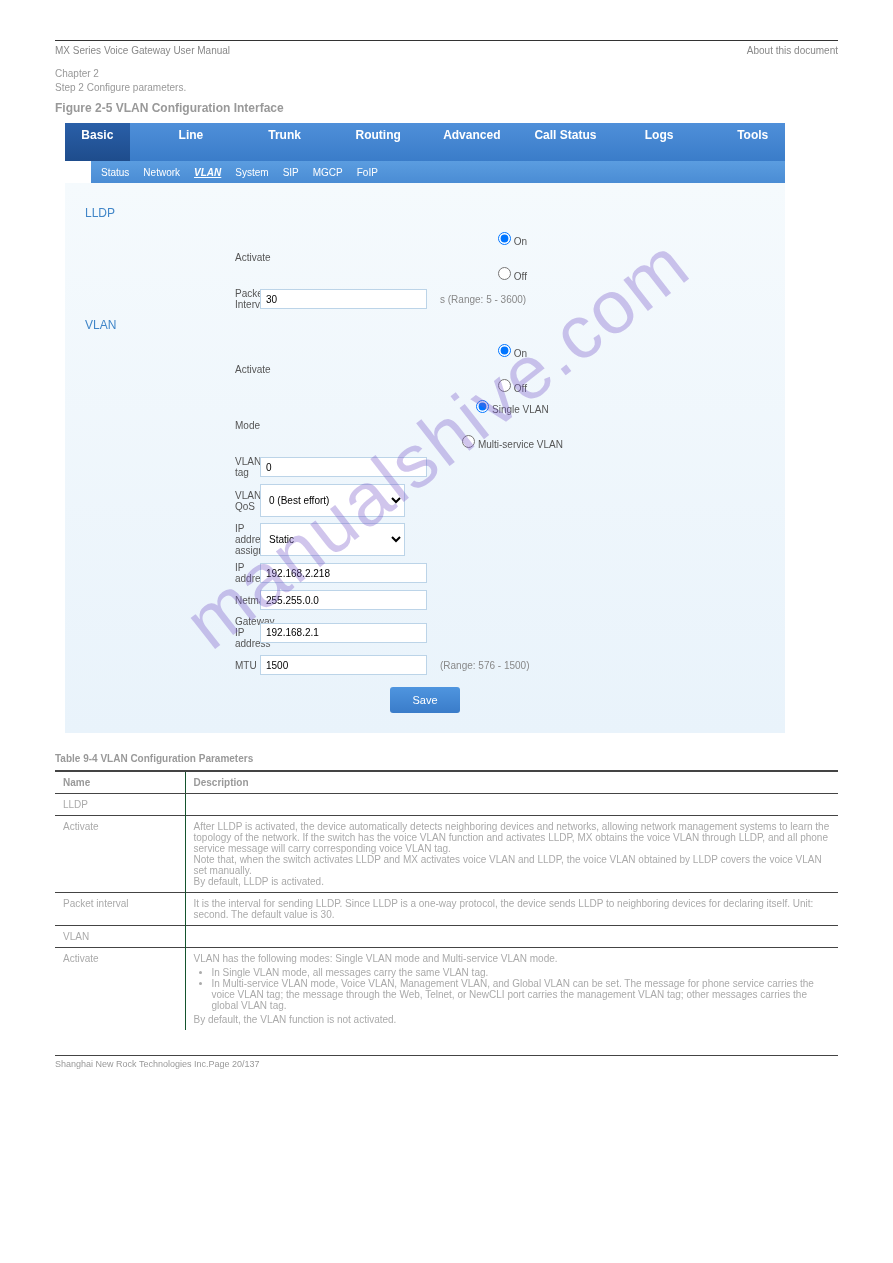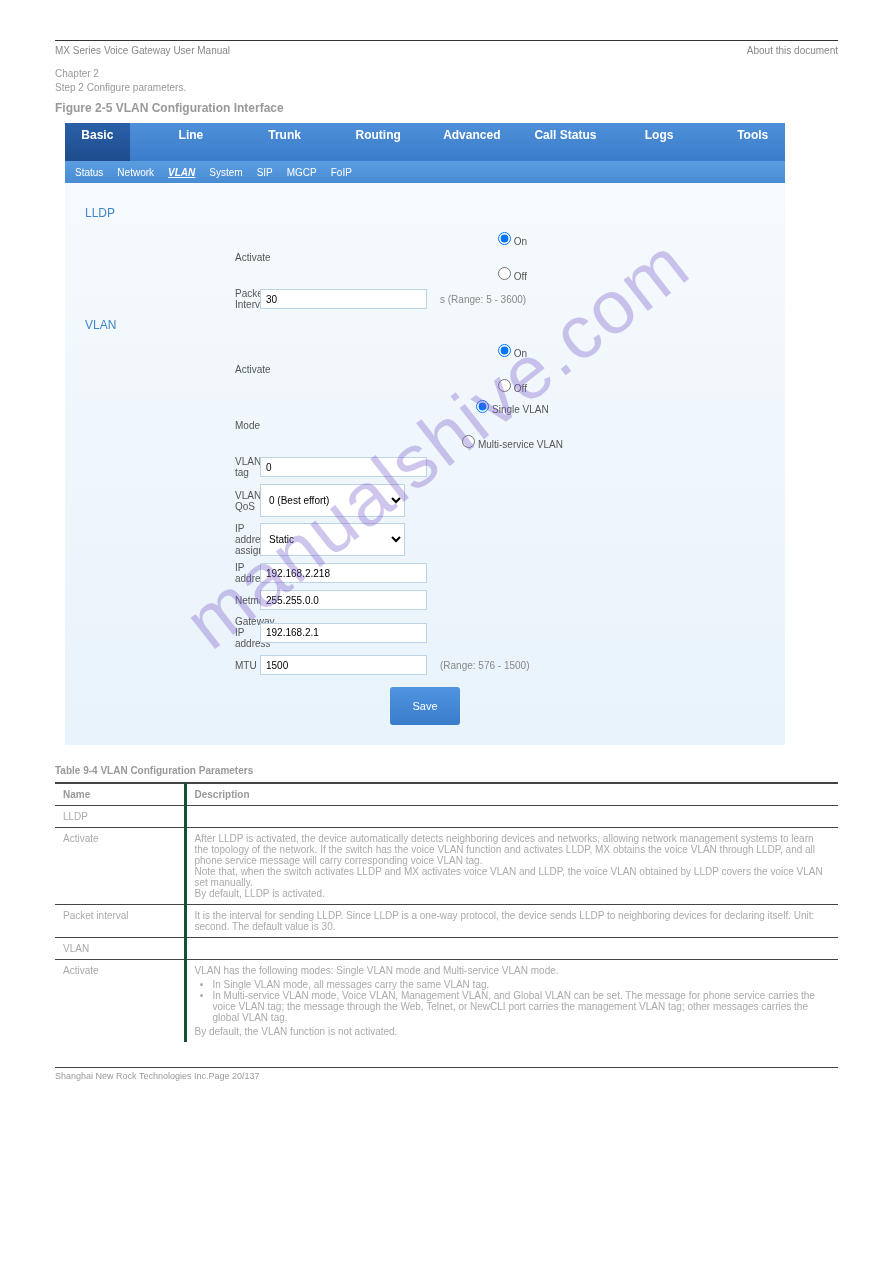--- a/index.html
+++ b/index.html
@@ -41,20 +41,21 @@
   .main-tab.active { background: linear-gradient(#2a5fa8, #1e4c8c); }
   .sub-tabs {
     display: flex;
     background: linear-gradient(#5b9de0, #4a8cd4);
     color: #fff;
     font-size: 10px;
     height: 22px;
     padding-left: 10px;
     gap: 14px;
     align-items: center;
+    margin-left: 26px;
   }
   .sub-tab { cursor: pointer; }
   .sub-tab.active { font-style: italic; font-weight: bold; text-decoration: underline; }
 
   .panel {
     background: linear-gradient(#f5fafd, #e9f3fb);
     padding: 15px 20px 20px 20px;
   }
   .section-title { color: #4186c8; font-size: 12px; margin: 8px 0 12px 0; }
   .form-row {
@@ -82,21 +83,21 @@
     width: 145px;
     height: 33px;
   }
   .hint { color: #888; font-size: 10px; margin-left: 5px; }
   .radio-group { display: flex; gap: 20px; align-items: center; flex-direction: column; }
   .save-row { text-align: center; margin-top: 12px; }
   .save-btn {
     background: linear-gradient(#4f95df, #3a7cc9);
     color: #fff;
     border: none;
-    padding: 13px 22px;
+    padding: 7px 22px;
     font-size: 11px;
     border-radius: 3px;
     cursor: pointer;
   }
 
   .watermark {
     position: absolute;
     top: 400px;
     left: 130px;
     font-size: 75px;
@@ -109,21 +110,21 @@
   }
 
   .table-intro { font-size: 10px; font-weight: bold; color: #999; margin: 15px 0 6px 0; }
   .desc-table { width: 100%; border-collapse: collapse; font-size: 10px; color: #aaa; }
   .desc-table th, .desc-table td {
     padding: 5px 8px;
     text-align: left;
     vertical-align: top;
   }
   .desc-table .r0 td, .desc-table .r0 th { border-top: 2px solid #444; border-bottom: 1px solid #444; font-weight: bold; color: #999; }
-  .desc-table td.col1 { width: 130px; border-right: 3px solid #14532d; }
+  .desc-table td.col1 { width: 130px; border-right: 1px solid #14532d; }
   .desc-table tr { border-bottom: 1px solid #444; }
   .desc-table .nob { border-bottom: none; }
   .desc-table .nob td { border-bottom: none; }
   .desc-table ul { list-style: disc; padding-left: 18px; margin: 3px 0; }
 
   .footer-line { border-top: 1px solid #444; margin-top: 25px; }
   .footer-row { display: flex; justify-content: flex-start; font-size: 9px; color: #999; margin-top: 3px; }
 </style>
 </head>
 <body>

